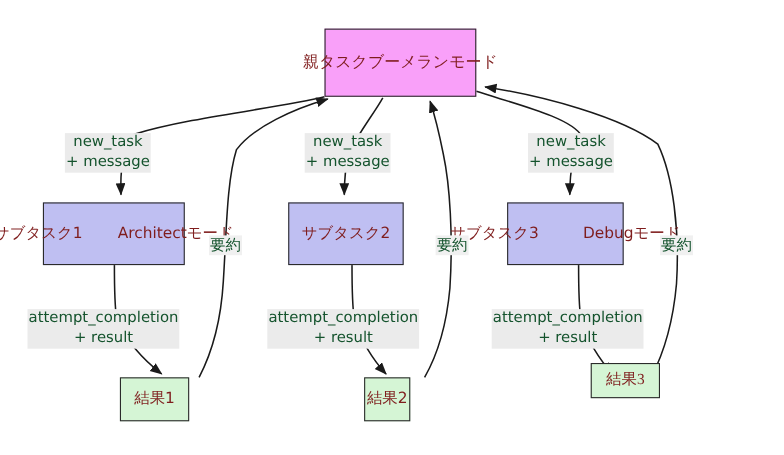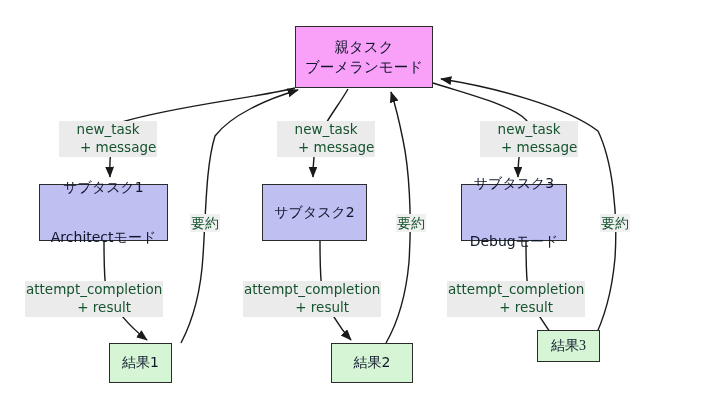--- a/index.html
+++ b/index.html
@@ -25,25 +25,25 @@
   .edge-path {
     fill: none;
     stroke: #1a1a1a;
     stroke-width: 1.4;
   }
   .node {
     position: absolute;
     box-sizing: border-box;
     border: 1.4px solid #2b2b2b;
     display: flex;
-    flex-direction: column;
+    flex-direction: row;
     align-items: center;
     justify-content: center;
     text-align: center;
-    color: #0f172a;
+    color: #7f1d1d;
     line-height: 1.25;
     white-space: nowrap;
   }
   .node-parent {
     background: #f9a0f9;
     font-size: 14.5px;
   }
   .node-sub {
     background: #bfbff2;
     font-size: 14px;
@@ -63,21 +63,21 @@
     text-align: center;
     white-space: nowrap;
     padding: 0 1px;
     margin-top: 11px;
   }
   .edge-label.jp {
     font-size: 14px;
     background: #f0f0f0;
   }
   .lbl-line { display: block; }
-  .lbl-line.second { text-align: center; padding-left: 20px; }
+  .lbl-line.second { text-align: center; }
 </style>
 </head>
 <body>
 
 <div id="canvas">
 
   <svg class="edges" viewBox="0 0 713 414">
     <defs>
       <marker id="arrow" markerWidth="9" markerHeight="9" refX="7.4" refY="3.2" orient="auto" markerUnits="strokeWidth">
         <path d="M0,0 L8,3.2 L0,6.4 z" fill="#1a1a1a"></path>
@@ -119,21 +119,21 @@
 
   <div class="node node-sub" style="left:461px; top:184px; width:106px; height:57px;gap:40px;">
     <span class="line1">サブタスク3</span>
     <span class="line2">Debugモード</span>
   </div>
 
   <div class="node node-result" style="left:109px; top:343px; width:63px; height:40px;">
     <span>結果1</span>
   </div>
 
-  <div class="node node-result" style="left:331px; top:343px; width:82px; height:40px;">
+  <div class="node node-result" style="left:331px; top:343px; width:42px; height:40px;">
     <span>結果2</span>
   </div>
 
   <div class="node node-result" style="left:537px; top:330px; width:63px; height:32px;font-family:Liberation Serif, serif;">
     <span>結果3</span>
   </div>
 
   <div class="edge-label" style="left:59px; top:110px;">
     <span class="lbl-line">new_task</span>
     <span class="lbl-line second">+ message</span>

